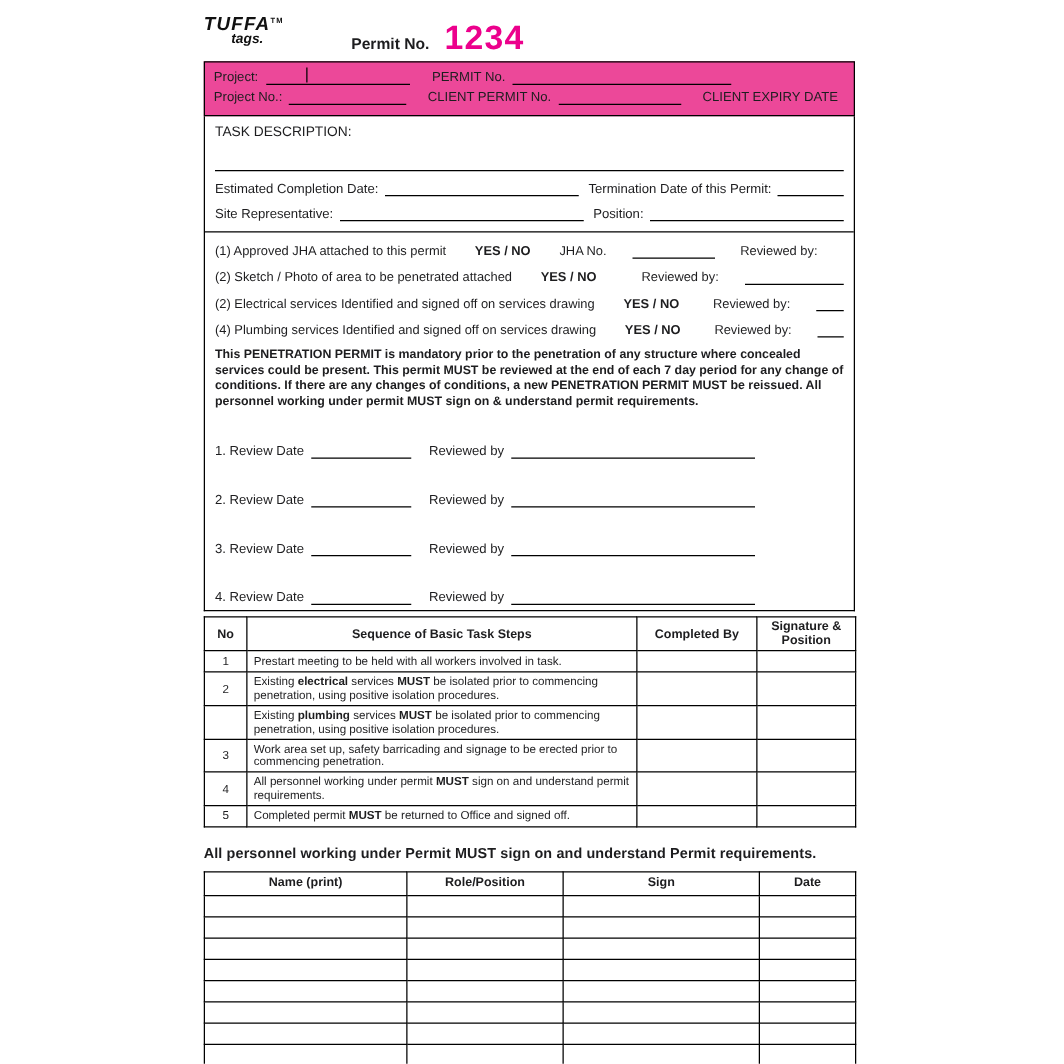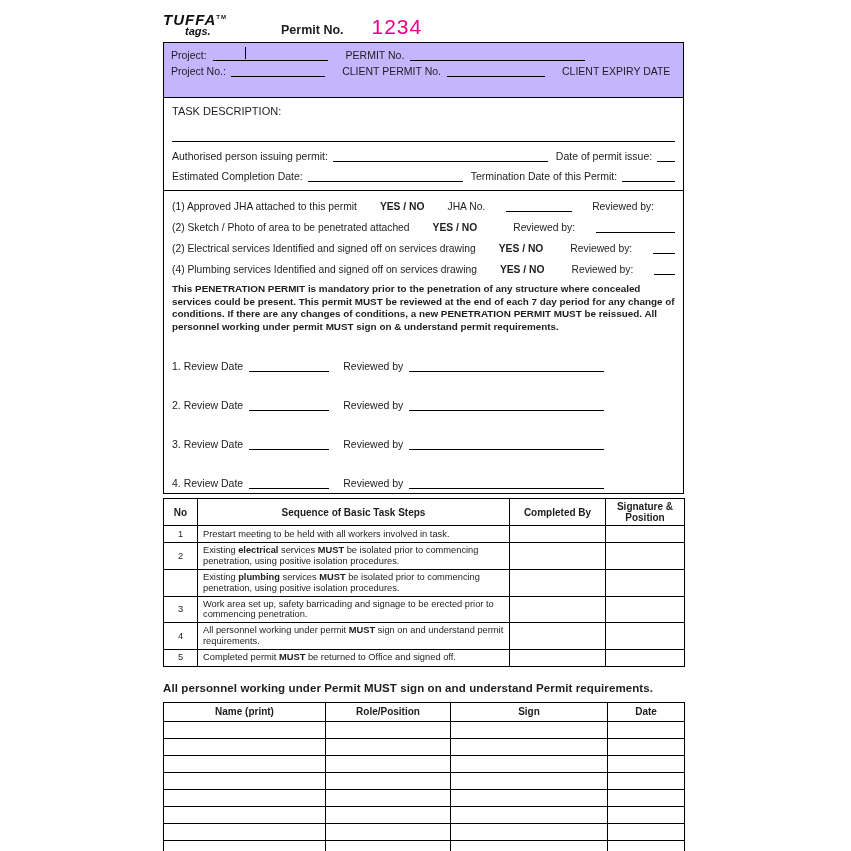--- a/index.html
+++ b/index.html
@@ -9,24 +9,24 @@
 
   
   .hdr { display: flex; align-items: flex-start; margin-bottom: 3px; }
   .logo { width: 118px; line-height: 1; padding-top: 1px; }
   .logo-top { font-size: 15px; font-weight: 900; font-style: italic; letter-spacing: 1px; color: #111; }
   .logo-tm { font-size: 6px; vertical-align: super; font-style: normal; }
   .logo-bottom { font-size: 11px; font-weight: 900; font-style: italic; margin: -1px 0 0 22px; color: #111; }
   .title { flex: 1; text-align: center; font-size: 17px; font-weight: bold; padding-top: 3px; letter-spacing: 0.2px; }
   .permitbox { display: flex; align-items: baseline; gap: 12px; padding-top: 4px; }
   .permit-label { font-size: 12.5px; font-weight: bold; }
-  .permit-value { font-size: 21px; font-weight: normal; letter-spacing: 1px; margin-left: 16px; }
+  .permit-value { font-size: 27px; font-weight: bold; letter-spacing: 1px; }
 
   
-  .graybar { background: #c4b5fd; border: 1px solid #000; padding: 2px 7px 20px 7px; }
+  .graybar { background: #ec4899; border: 1px solid #000; padding: 2px 7px 8px 7px; }
   .gb-row { display: flex; align-items: flex-end; font-size: 10.5px; margin-top: 4px; white-space: nowrap; }
   .bl { display: inline-block; border-bottom: 1px solid #000; height: 12px; position: relative; }.w80{width:80px}.w90{width:90px}.w100{width:100px}.w105{width:105px}.w115{width:115px}.w155{width:155px}.w175{width:175px}
   .w185{width:185px}.w195{width:195px}.w215{width:215px}
   .grow { flex: 1; }
   .gap6 { display:inline-block; width: 6px; }
   .gap18 { display:inline-block; width: 18px; }
   .caret { position: absolute; left: 32px; bottom: 1px; width: 1px; height: 12px; background: #000; }
 
   
   .mainbox { border: 1px solid #000; border-top: none; padding: 5px 8px 0 8px; font-size: 10.5px; }
@@ -103,29 +103,29 @@
         <span class="gap6"></span>
       <span class="bl grow"></span>
     </div>
   </div>
 
   <div class="mainbox">
     <div class="taskdesc-label">TASK DESCRIPTION:</div>
     <div class="full-line"></div>
 
     <div class="field-row">
-      <span class="lbl">Authorised person issuing permit:</span>
-      <span class="bl w215"></span>
-      <span class="lbl2">Date of permit issue:</span>
-      <span class="bl grow"></span>
-    </div>
-    <div class="field-row">
       <span class="lbl">Estimated Completion Date:</span>
       <span class="bl w155"></span>
       <span class="lbl2">Termination Date of this Permit:</span>
+      <span class="bl grow"></span>
+    </div>
+    <div class="field-row">
+      <span class="lbl">Site Representative:</span>
+      <span class="bl w195"></span>
+      <span class="lbl2">Position:</span>
       <span class="bl grow"></span>
     </div>
 
     <div class="divider"></div>
 
     <div id="checks">
         <div class="check-row">
           <span>(1) Approved JHA attached to this permit</span>
           <span class="yn">YES / NO</span>
           <span class="extra">JHA No.</span>

